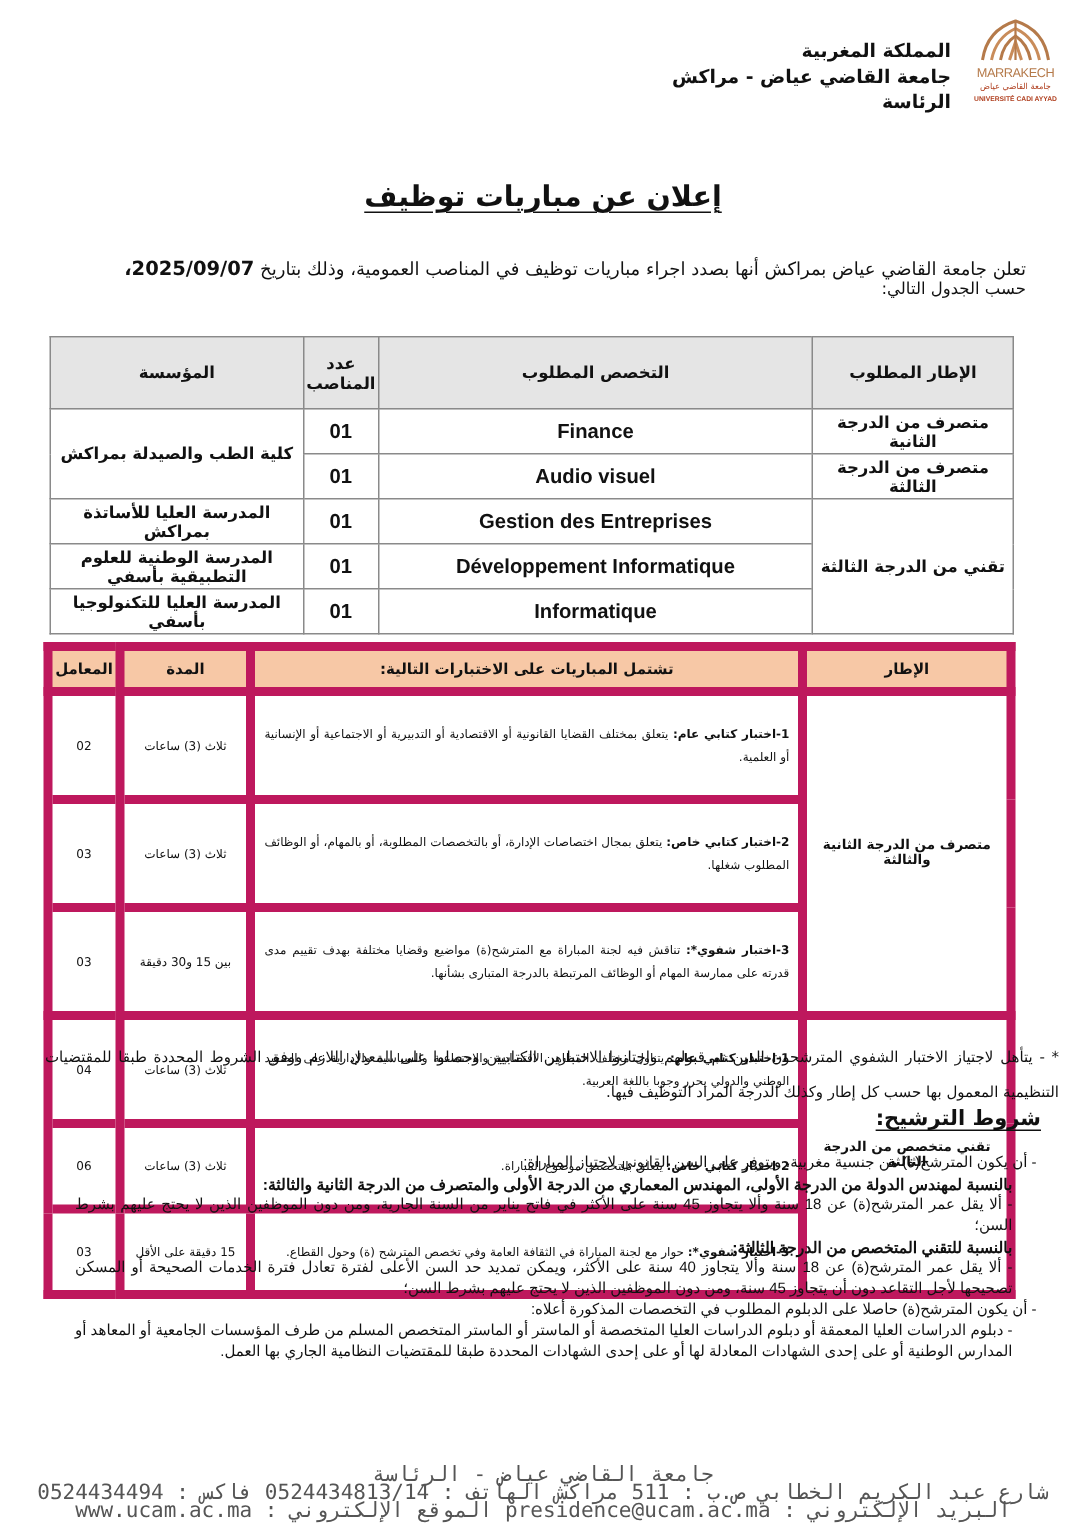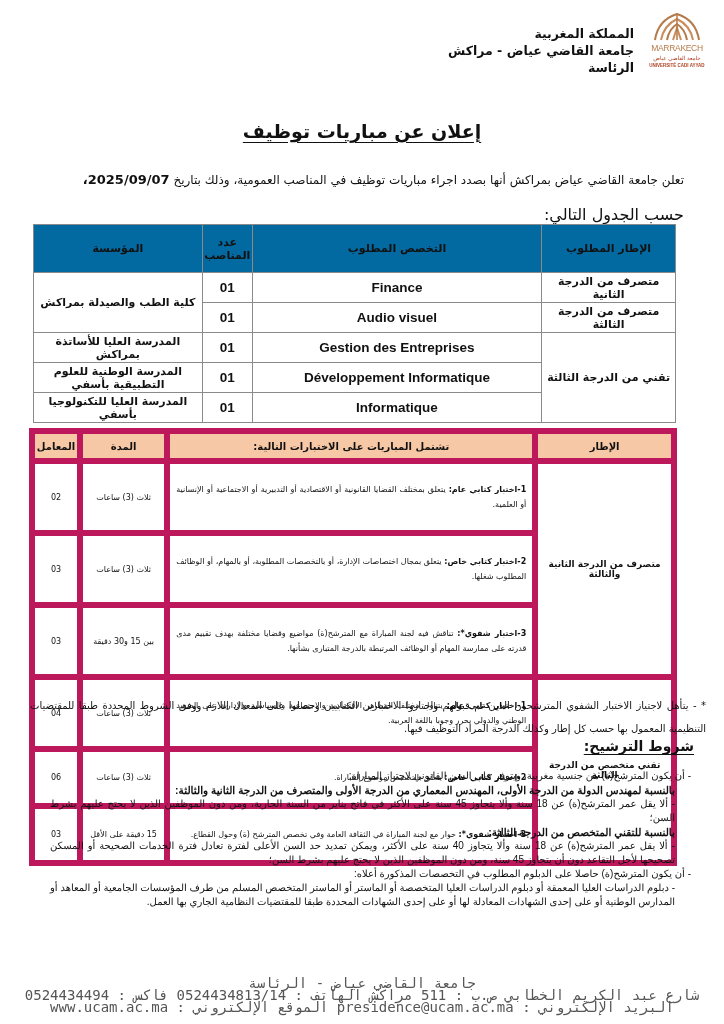--- a/index.html
+++ b/index.html
@@ -11,27 +11,27 @@
   .logo { position: absolute; right: 16px; top: 10px; width: 62px; height: 62px; }
   .logo .crown { position: absolute; left: 6px; top: 0; width: 50px; height: 32px; }
   .logo .brand { position: absolute; left: 0; top: 33px; width: 62px; text-align: center; font-family: Liberation Sans, sans-serif; font-size: 8.5px; color: #b57a4a; letter-spacing: -0.3px; direction: ltr; }
   .logo .sub1 { position: absolute; left: 0; top: 45px; width: 62px; text-align: center; font-size: 5.5px; color: #b04020; }
   .logo .sub2 { position: absolute; left: 0; top: 53px; width: 62px; text-align: center; font-size: 4.5px; color: #b04020; direction: ltr; font-family: "Liberation Sans", sans-serif; font-weight: bold; }
   .head-lines { position: absolute; right: 90px; top: 25px; font-family: "DejaVu Sans", sans-serif; font-weight: bold; font-size: 12.5px; line-height: 17px; text-align: right; }
 
   .title { position: absolute; left: 0; right: 0; top: 120px; text-align: center; font-weight: bold; font-size: 19px; text-decoration: underline; text-underline-offset: 4px; }
   .intro { position: absolute; right: 40px; top: 172px; font-size: 12px; text-align: right; white-space: nowrap; }
   .intro b { font-weight: bold; font-size: 13px; }
-  .intro2 { position: absolute; right: 40px; top: 205px; font-size: 16px; }
+  .intro2 { position: absolute; right: 40px; top: 186px; font-size: 11px; }
 
   
   table { border-collapse: collapse; position: absolute; direction: rtl; }
   .t1 { left: 33px; top: 224px; width: 643px; }
   .t1 th, .t1 td { border: 1px solid #8a8a8a; text-align: center; vertical-align: middle; }
-  .t1 th { background: #0369a1; font-weight: bold; font-size: 11px; height: 48px; }
+  .t1 th { background: #e5e5e5; font-weight: bold; font-size: 11px; height: 48px; }
   .t1 td { height: 30px; font-size: 11.5px; font-weight: bold; }
   .t1 td.lat { font-family: "Liberation Sans", sans-serif; font-size: 13.5px; direction: ltr; }
   .t1 td.ar { font-size: 11px; }
 
   
   .t2 { left: 29px; top: 428px; width: 648px; }
   .t2 th, .t2 td { border: 6px solid #be185d; vertical-align: middle; font-size: 8px; }
   .t2 th { background: #f7c8a6; font-weight: bold; font-size: 10px; height: 30px; text-align: center; }
   .t2 td.c { text-align: center; }
   .t2 td.frame { font-size: 9px; font-weight: bold; text-align: center; }

